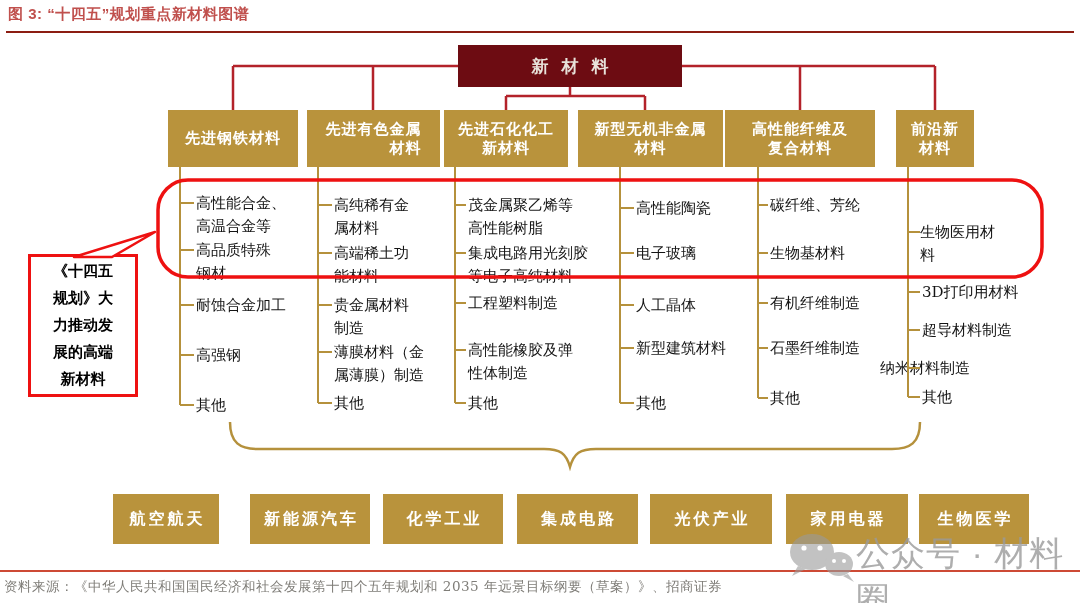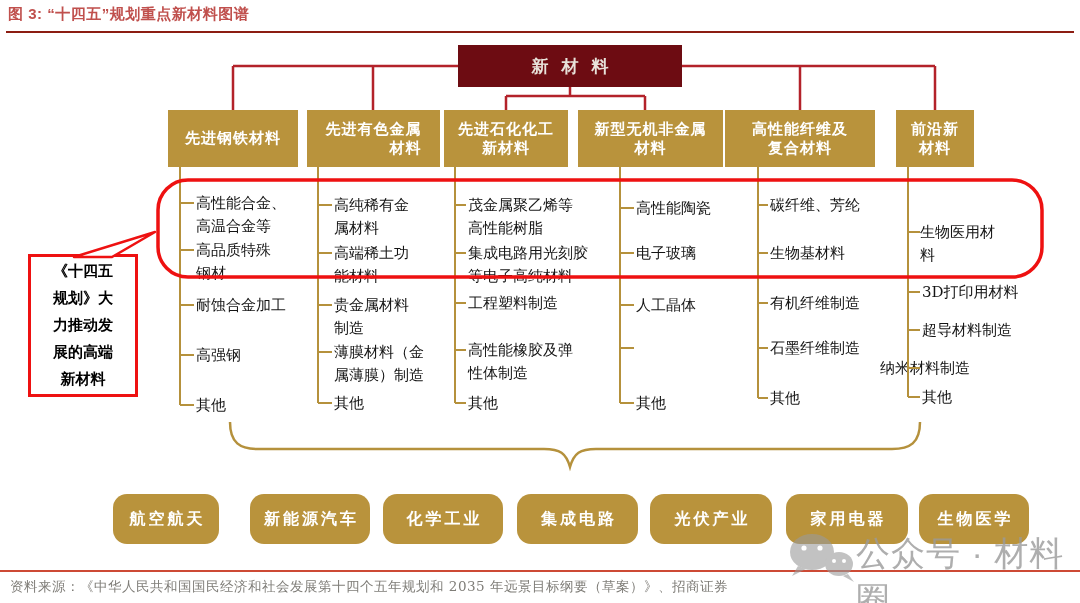--- a/index.html
+++ b/index.html
@@ -24,29 +24,29 @@
   .ctr{text-align:left;}
   
   #callout{position:absolute;left:28px;top:254px;width:104px;height:136px;
            border:3px solid #ee1111;color:#000;font-weight:bold;font-size:15px;
            line-height:27px;text-align:center;white-space:pre-line;z-index:1;
            padding-top:1px;box-sizing:content-box;}
   
   .app{position:absolute;top:494px;height:50px;background:#b9933c;color:#fff;
        display:flex;align-items:center;justify-content:center;font-weight:bold;
        font-size:16px;letter-spacing:3px;text-indent:3px;z-index:3;
-       font-family:"Liberation Sans",sans-serif;border-radius:14px;}
+       font-family:"Liberation Sans",sans-serif;}
   
   #lines{position:absolute;left:0;top:0;z-index:6;pointer-events:none;}
   
   #watermark-text{position:absolute;left:856px;top:531px;font-size:34px;color:#9a9a9a;
         opacity:.8;letter-spacing:1px;z-index:8;font-family:"Liberation Sans",sans-serif;}
   
   #footer-rule{position:absolute;left:0;top:570px;width:1080px;height:2px;background:#cd4a35;}
-  #source{position:absolute;left:10px;top:578px;font-size:13.5px;color:#7f7d78;
+  #source{position:absolute;left:4px;top:578px;font-size:13.5px;color:#7f7d78;
           letter-spacing:.5px;}
 </style>
 </head>
 <body>
 
 <div id="page">
 
   <div id="title">图 3: “十四五”规划重点新材料图谱</div>
   <div id="title-rule"></div>
 
@@ -87,20 +87,21 @@
   <div class="item" style="left:468px;top:242px;width:145px;">集成电路用光刻胶
 等电子高纯材料</div>
   <div class="item" style="left:468px;top:292px;width:145px;">工程塑料制造</div>
   <div class="item" style="left:468px;top:339px;width:145px;">高性能橡胶及弹
 性体制造</div>
   <div class="item" style="left:468px;top:392px;width:145px;">其他</div>
 
   <div class="item" style="left:636px;top:197px;width:120px;">高性能陶瓷</div>
   <div class="item" style="left:636px;top:242px;width:120px;">电子玻璃</div>
   <div class="item" style="left:636px;top:294px;width:120px;">人工晶体</div>
+  <div class="item" style="left:636px;top:337px;width:120px;">新型建筑材料</div>
   <div class="item" style="left:636px;top:392px;width:120px;">其他</div>
 
   <div class="item" style="left:770px;top:194px;width:120px;">碳纤维、芳纶</div>
   <div class="item" style="left:770px;top:242px;width:120px;">生物基材料</div>
   <div class="item" style="left:770px;top:292px;width:120px;">有机纤维制造</div>
   <div class="item" style="left:770px;top:337px;width:120px;">石墨纤维制造</div>
   <div class="item" style="left:770px;top:387px;width:120px;">其他</div>
 
   <div class="item ctr" style="left:920px;top:221px;width:88px;">生物医用材
 料</div>

